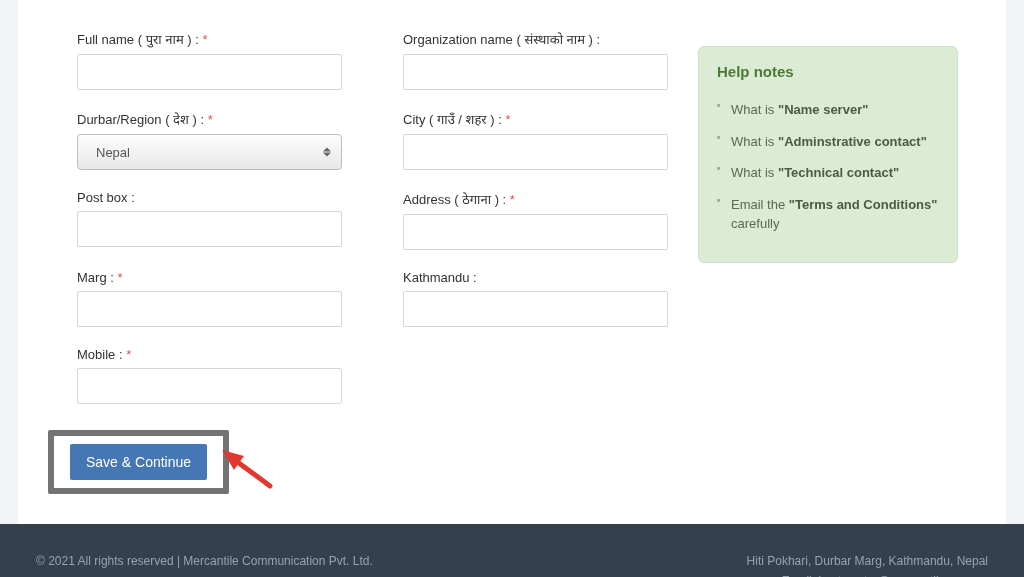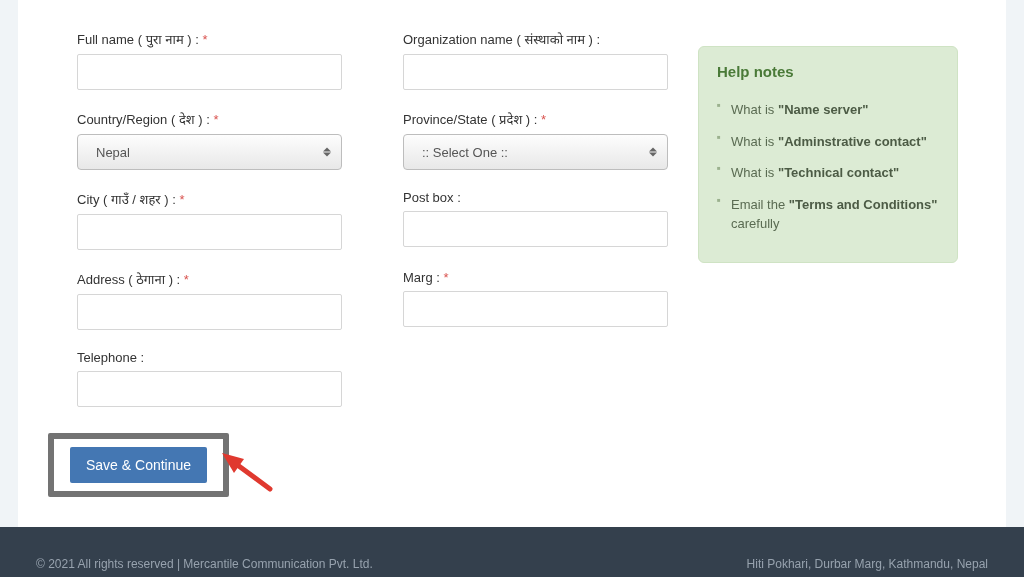--- a/index.html
+++ b/index.html
@@ -66,33 +66,23 @@
         <div class="field">
           <label><span>Full name ( पुरा नाम ) :</span> <span class="req">*</span></label>
           <input type="text" value="" style="">
         </div>
         <div class="field">
           <label><span>Organization name ( संस्थाको नाम ) :</span></label>
           <input type="text" value="" style="">
         </div>
 
         <div class="field">
-          <label><span>Country/Region ( देश ) :</span> <span class="req">*</span></label>
+          <label><span>Durbar/Region ( देश ) :</span> <span class="req">*</span></label>
           <div class="select-wrap">
             <span>Nepal</span>
-            <span class="select-caret">
-                <span class="up"></span>
-                <span class="down"></span>
-              </span>
-          </div>
-        </div>
-        <div class="field">
-          <label><span>Province/State ( प्रदेश ) :</span> <span class="req">*</span></label>
-          <div class="select-wrap">
-            <span>:: Select One ::</span>
             <span class="select-caret">
                 <span class="up"></span>
                 <span class="down"></span>
               </span>
           </div>
         </div>
 
         <div class="field">
           <label><span>City ( गाउँ / शहर ) :</span> <span class="req">*</span></label>
           <input type="text" value="" style="">
@@ -105,21 +95,25 @@
         <div class="field">
           <label><span>Address ( ठेगाना ) :</span> <span class="req">*</span></label>
           <input type="text" value="" style="">
         </div>
         <div class="field">
           <label><span>Marg :</span> <span class="req">*</span></label>
           <input type="text" value="" style="">
         </div>
 
         <div class="field">
-          <label><span>Telephone :</span></label>
+          <label><span>Kathmandu :</span></label>
+          <input type="text" value="" style="">
+        </div>
+        <div class="field">
+          <label><span>Mobile :</span> <span class="req">*</span></label>
           <input type="text" value="" style="">
         </div>
       </div>
 
       <div class="btn-wrap">
         <div class="highlight-box">
           <button class="save-btn">Save &amp; Continue</button>
         </div>
         <svg class="arrow" width="60" height="44" viewBox="0 0 60 44">
           <line x1="52" y1="40" x2="14" y2="12" stroke="#e0392f" stroke-width="5" stroke-linecap="round"></line>

